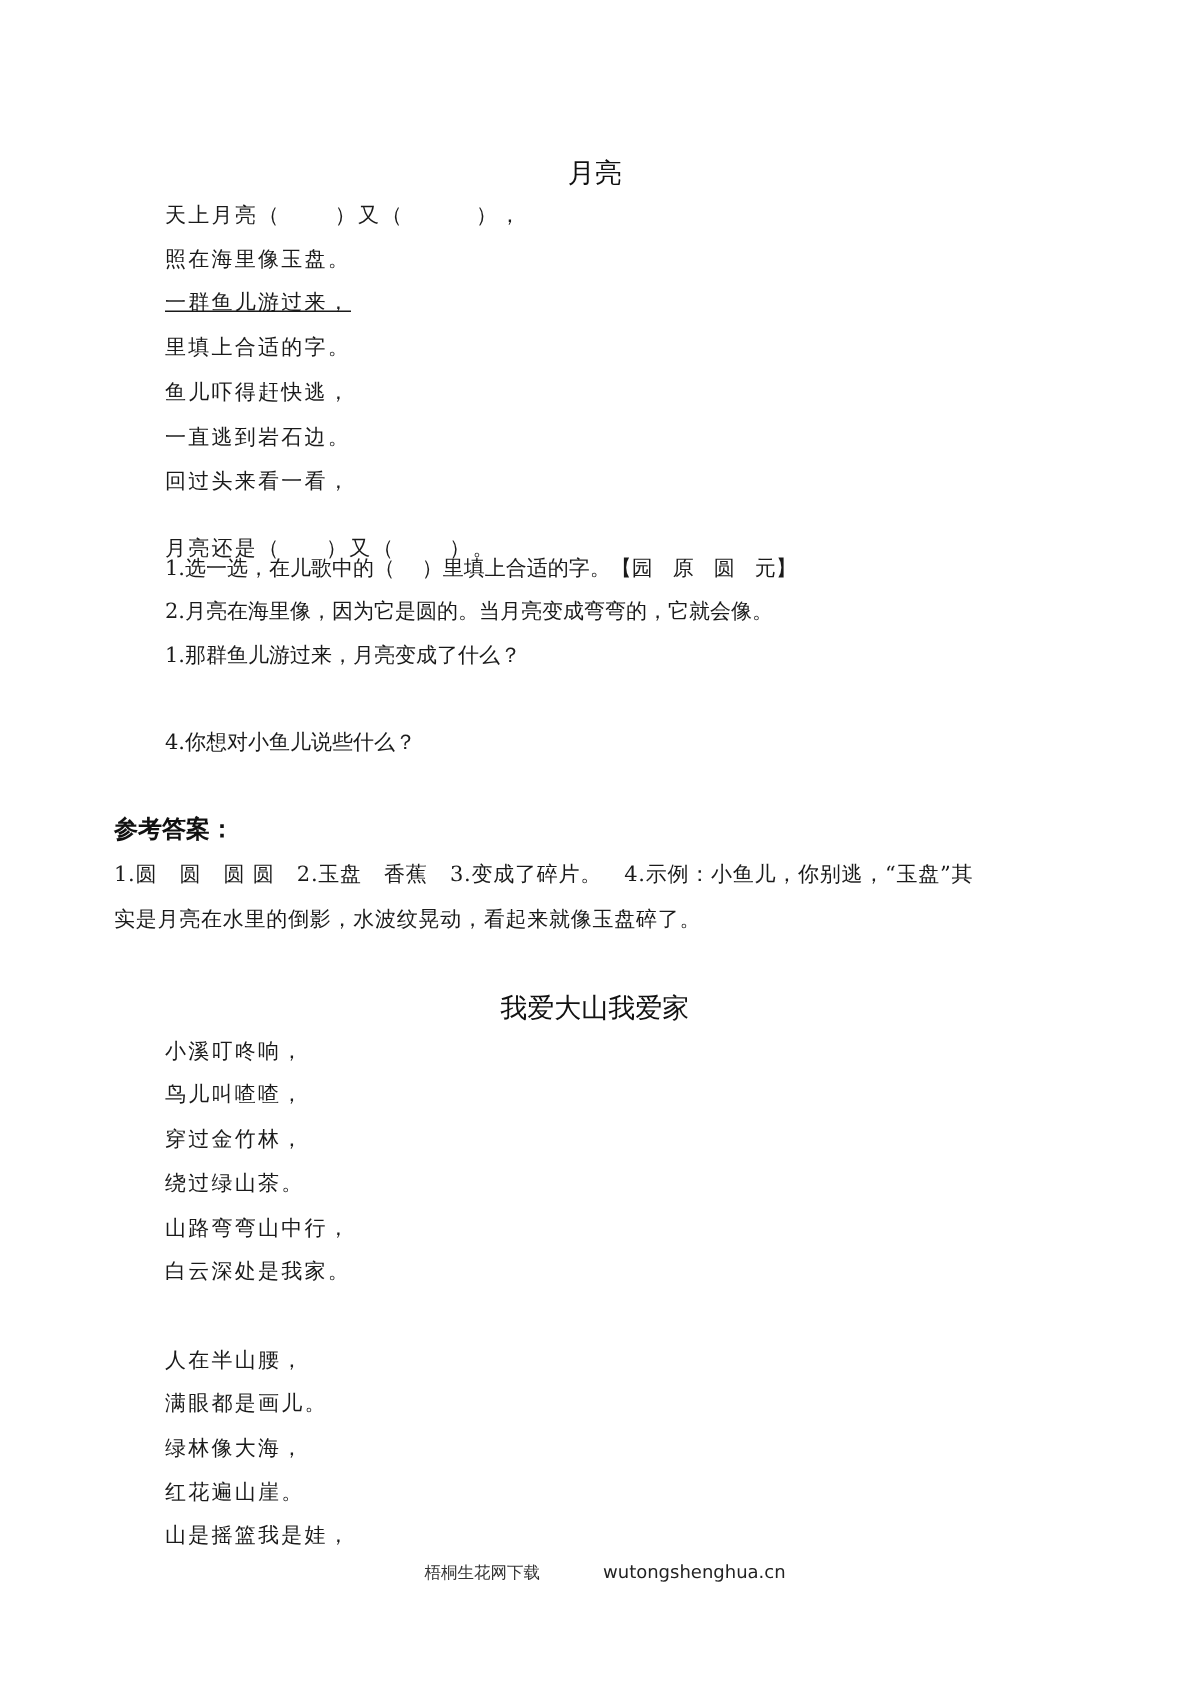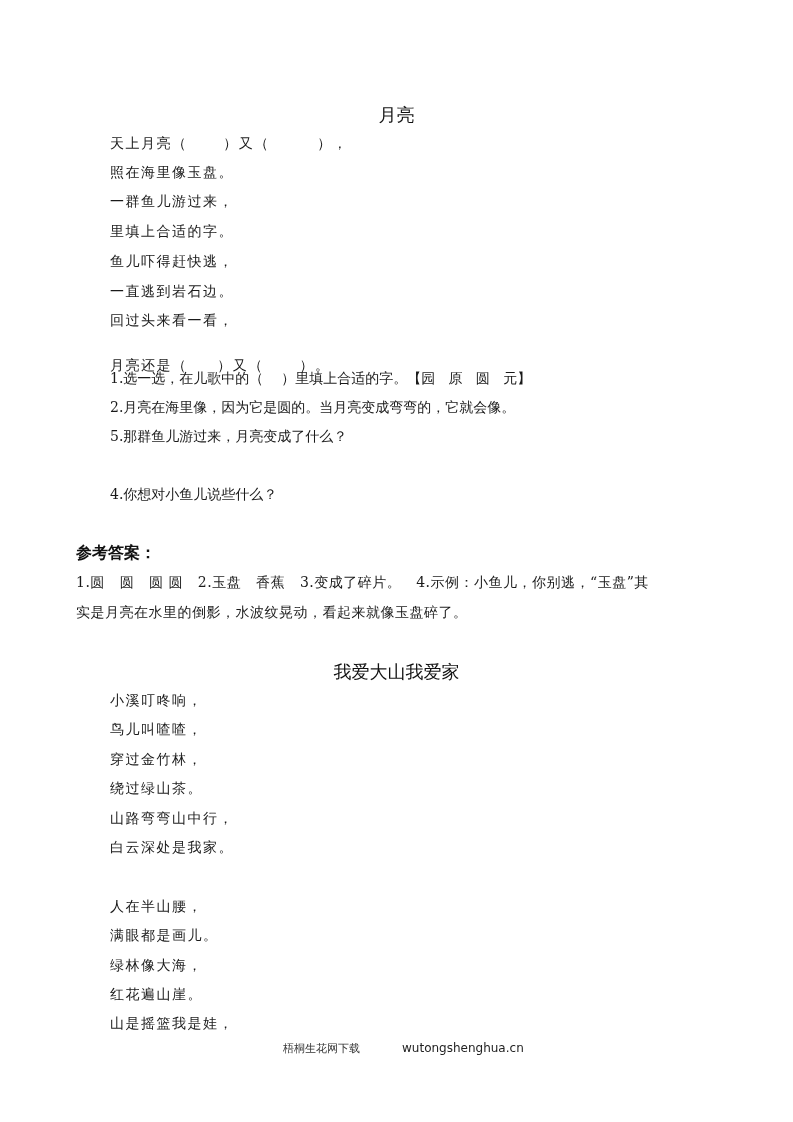--- a/index.html
+++ b/index.html
@@ -57,30 +57,30 @@
   </style>
 </head>
 <body>
 
 <div>
 
   <div class="abs title" style="top:103px;">月亮</div>
 
   <div class="abs poem-line" style="top:135px;">天上月亮（      ）又（        ），</div>
   <div class="abs poem-line" style="top:164px;">照在海里像玉盘。</div>
-  <div class="abs poem-line" style="top:193px;">一群鱼儿游过来，</div>
+  <div class="abs poem-line" style="top:193px;text-decoration:underline;">一群鱼儿游过来，</div>
   <div class="abs poem-line" style="top:223px;">里填上合适的字。</div>
   <div class="abs poem-line" style="top:253px;">鱼儿吓得赶快逃，</div>
   <div class="abs poem-line" style="top:283px;">一直逃到岩石边。</div>
   <div class="abs poem-line" style="top:312px;">回过头来看一看，</div>
   <div class="abs poem-line" style="top:357px;">月亮还是（     ）又（      ）。</div>
 
   <div class="abs q-line" style="top:370px;">1.选一选，在儿歌中的（    ）里填上合适的字。【园   原   圆   元】</div>
   <div class="abs q-line" style="top:399px;">2.月亮在海里像，因为它是圆的。当月亮变成弯弯的，它就会像。</div>
-  <div class="abs q-line" style="top:428px;">5.那群鱼儿游过来，月亮变成了什么？</div>
+  <div class="abs q-line" style="top:428px;">1.那群鱼儿游过来，月亮变成了什么？</div>
   <div class="abs q-line" style="top:486px;">4.你想对小鱼儿说些什么？</div>
 
   <div class="abs ans-heading" style="top:543px;">参考答案：</div>
   <div class="abs ans-line" style="top:574px;">1.圆   圆   圆 圆   2.玉盘   香蕉   3.变成了碎片。   4.示例：小鱼儿，你别逃，“玉盘”其</div>
   <div class="abs ans-line" style="top:604px;">实是月亮在水里的倒影，水波纹晃动，看起来就像玉盘碎了。</div>
 
   <div class="abs title" style="top:660px;">我爱大山我爱家</div>
 
   <div class="abs poem-line" style="top:692px;">小溪叮咚响，</div>
   <div class="abs poem-line" style="top:721px;">鸟儿叫喳喳，</div>

